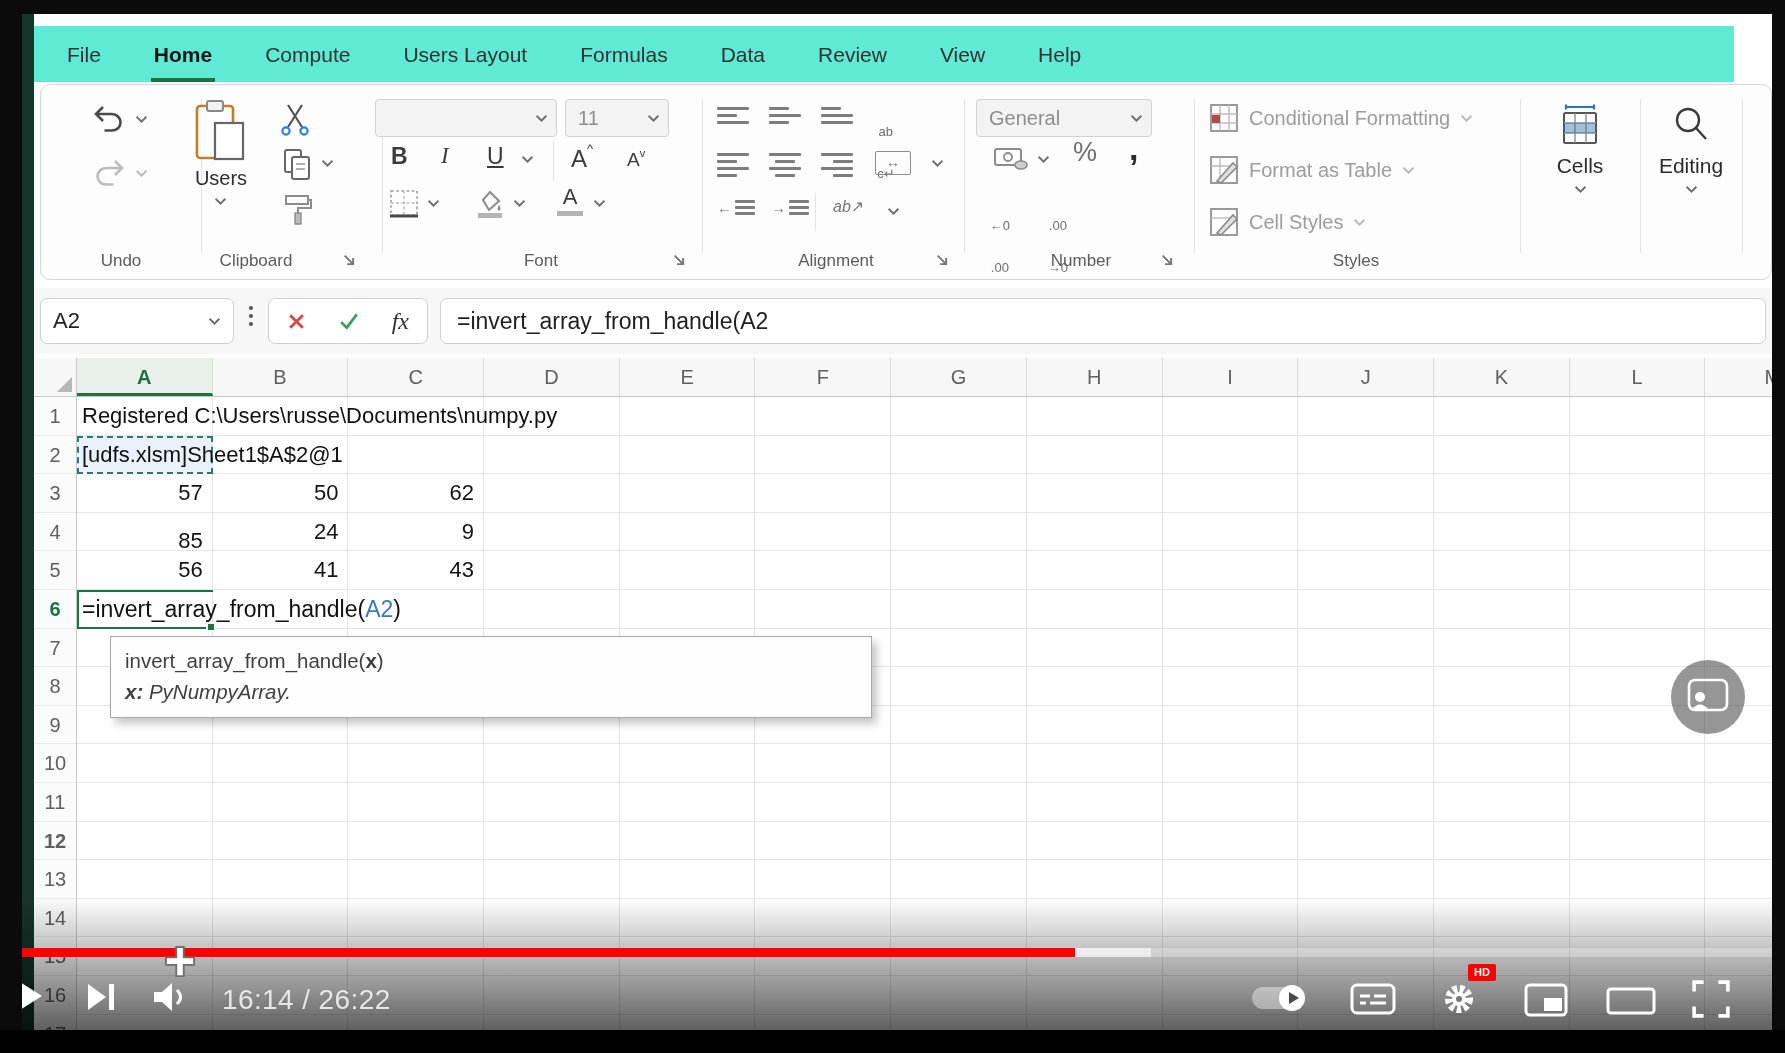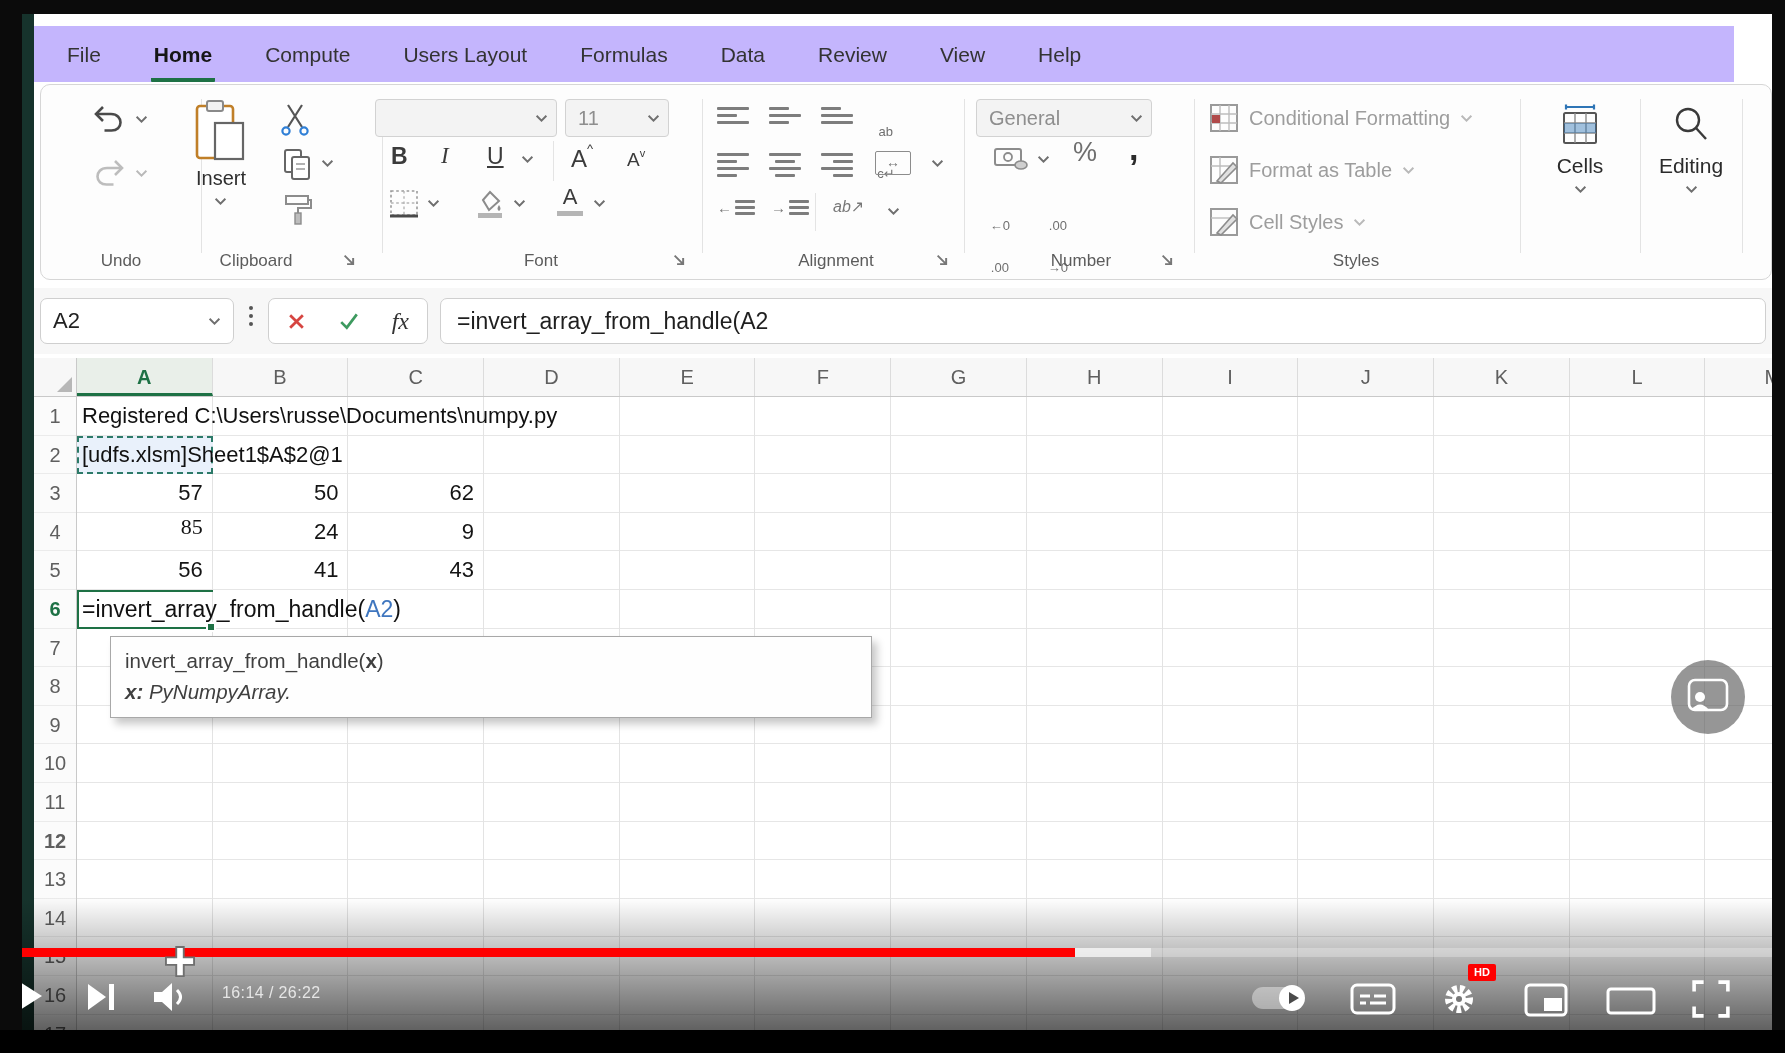--- a/index.html
+++ b/index.html
@@ -7,21 +7,21 @@
          font-family:"Liberation Sans",sans-serif;-webkit-font-smoothing:antialiased;}
   .abs{position:absolute;}
   
   .excel{position:absolute;left:34px;top:14px;width:1738px;height:1016px;background:#fff;}
   .edge-teal{position:absolute;left:22px;top:14px;width:12px;height:1016px;background:#16332c;}
   .bar-top{position:absolute;left:0;top:0;width:1785px;height:14px;background:#0b0b0b;}
   .bar-left{position:absolute;left:0;top:0;width:22px;height:1053px;background:#0b0b0b;}
   .bar-right{position:absolute;left:1772px;top:0;width:13px;height:1053px;background:#0b0b0b;}
   .bar-bottom{position:absolute;left:0;top:1030px;width:1785px;height:23px;background:#000;}
   
-  #menubar{position:absolute;left:34px;top:26px;width:1700px;height:56px;background:#c4b5fd;
+  #menubar{position:absolute;left:34px;top:26px;width:1700px;height:56px;background:#5eead4;
            display:flex;align-items:flex-end;padding-left:30px;gap:47px;box-sizing:border-box;}
   .tab{font-size:21px;color:#333;padding:10px 3px 11px;border-bottom:4px solid transparent;cursor:default;}
   .tab.active{color:#161616;font-weight:600;border-bottom:4px solid #1e7145;border-radius:1px;}
   
   #ribbon{position:absolute;left:40px;top:84px;width:1732px;height:196px;background:#fdfdfd;
           border:1px solid #d6d6d6;border-radius:10px;box-sizing:border-box;}
   .rsep{position:absolute;top:14px;height:154px;width:1px;background:#e3e3e3;}
   .rlabel{position:absolute;top:164px;height:24px;font-size:17px;color:#5c5c5c;text-align:center;line-height:24px;}
   .launcher{position:absolute;top:167px;width:17px;height:17px;}
   .chev{width:13px;height:9px;}
@@ -64,21 +64,21 @@
   .celltext{position:absolute;white-space:nowrap;font-size:22px;color:#111;}
   #tooltip{position:absolute;left:76px;top:278px;width:732px;background:#fefefe;border:1px solid #a8a8a8;
            box-shadow:5px 6px 8px rgba(0,0,0,0.22);padding:8px 14px 10px;font-size:20.5px;color:#3f3f3f;line-height:31px;}
   
   #shade{position:absolute;left:0;top:898px;width:1785px;height:132px;
          background:linear-gradient(to bottom, rgba(0,0,0,0) 0%, rgba(0,0,0,0.62) 100%);}
   #track{position:absolute;left:0;top:948px;width:1785px;height:9px;background:rgba(255,255,255,0.28);}
   #buffer{position:absolute;left:0;top:0;height:9px;background:rgba(255,255,255,0.6);}
   #played{position:absolute;left:0;top:0;height:9px;background:#f00;}
   .ctl{position:absolute;}
-  #timetxt{position:absolute;left:222px;top:984px;font-size:16px;color:#e6e6e6;letter-spacing:0.4px;}
+  #timetxt{position:absolute;left:222px;top:984px;font-size:28px;color:#e6e6e6;letter-spacing:0.4px;}
   #hdbadge{position:absolute;left:1468px;top:964px;width:28px;height:17px;background:#f00;border-radius:2px;
            color:#fff;font-size:11px;font-weight:bold;text-align:center;line-height:17px;}
   #floatbtn{position:absolute;left:1671px;top:660px;width:74px;height:74px;border-radius:50%;
             background:rgba(80,80,80,0.6);display:flex;align-items:center;justify-content:center;}
 </style>
 </head>
 <body>
 
 <div id="stage">
 
@@ -127,21 +127,21 @@
       </svg>
     <div class="rlabel" style="left:20px;width:120px">Undo</div>
 
     <div class="abs" style="left:152px;top:14px">
       <svg width="56" height="64" viewBox="0 0 56 64">
         <rect x="4" y="7" width="36" height="52" rx="3" fill="#fff" stroke="#c07f28" stroke-width="2.6"></rect>
         <rect x="14" y="2" width="16" height="10" rx="2" fill="#f2f2f2" stroke="#8a8a8a" stroke-width="2"></rect>
         <rect x="22" y="24" width="28" height="36" fill="#fff" stroke="#666" stroke-width="2.2"></rect>
       </svg>
     </div>
-    <div class="abs" style="left:140px;top:82px;width:80px;text-align:center;font-size:20px;color:#2f2f2f">Insert</div>
+    <div class="abs" style="left:140px;top:82px;width:80px;text-align:center;font-size:20px;color:#2f2f2f">Users</div>
     <svg class="abs chev" style="left:173px;top:112px" viewBox="0 0 12 8">
         <path d="M1.5 1.5 L6 6 L10.5 1.5"></path>
       </svg>
     <div class="abs" style="left:238px;top:18px">
       <svg width="32" height="34" viewBox="0 0 32 34">
         <path d="M9 2 L23 24 M23 2 L9 24" stroke="#555" stroke-width="2.2" fill="none"></path>
         <circle cx="7" cy="28" r="3.6" stroke="#2f7fd6" stroke-width="2.2" fill="none"></circle>
         <circle cx="25" cy="28" r="3.6" stroke="#2f7fd6" stroke-width="2.2" fill="none"></circle>
       </svg>
     </div>
@@ -408,21 +408,21 @@
     <div class="fxbox" style="left:406px;width:1326px;padding:0 16px">
       <span style="font-size:23px;color:#1f1f1f">=invert_array_from_handle(A2</span>
     </div>
   </div>
 
   <div id="grid">
     <div id="cells">
         <div class="numcell" style="left: 0px; width: 125.7px; top: 77.2px; height: 38.6px; line-height: 38.6px;">57</div>
         <div class="numcell" style="left: 135.7px; width: 125.7px; top: 77.2px; height: 38.6px; line-height: 38.6px;">50</div>
         <div class="numcell" style="left: 271.4px; width: 125.7px; top: 77.2px; height: 38.6px; line-height: 38.6px;">62</div>
-        <div class="numcell" style="left: 0px; width: 125.7px; top: 111px; height: 38.6px; line-height: 38.6px; font-family: Liberation Serif, serif;">85</div>
+        <div class="numcell" style="left: 0px; width: 125.7px; top: 125px; height: 38.6px; line-height: 38.6px;">85</div>
         <div class="numcell" style="left: 135.7px; width: 125.7px; top: 115.8px; height: 38.6px; line-height: 38.6px;">24</div>
         <div class="numcell" style="left: 271.4px; width: 125.7px; top: 115.8px; height: 38.6px; line-height: 38.6px;">9</div>
         <div class="numcell" style="left: 0px; width: 125.7px; top: 154.4px; height: 38.6px; line-height: 38.6px;">56</div>
         <div class="numcell" style="left: 135.7px; width: 125.7px; top: 154.4px; height: 38.6px; line-height: 38.6px;">41</div>
         <div class="numcell" style="left: 271.4px; width: 125.7px; top: 154.4px; height: 38.6px; line-height: 38.6px;">43</div>
       </div>
     <div id="colheads">
         <div class="colhead sel" style="left: 43px; width: 135.7px;">A</div>
         <div class="colhead" style="left: 178.7px; width: 135.7px;">B</div>
         <div class="colhead" style="left: 314.4px; width: 135.7px;">C</div>

